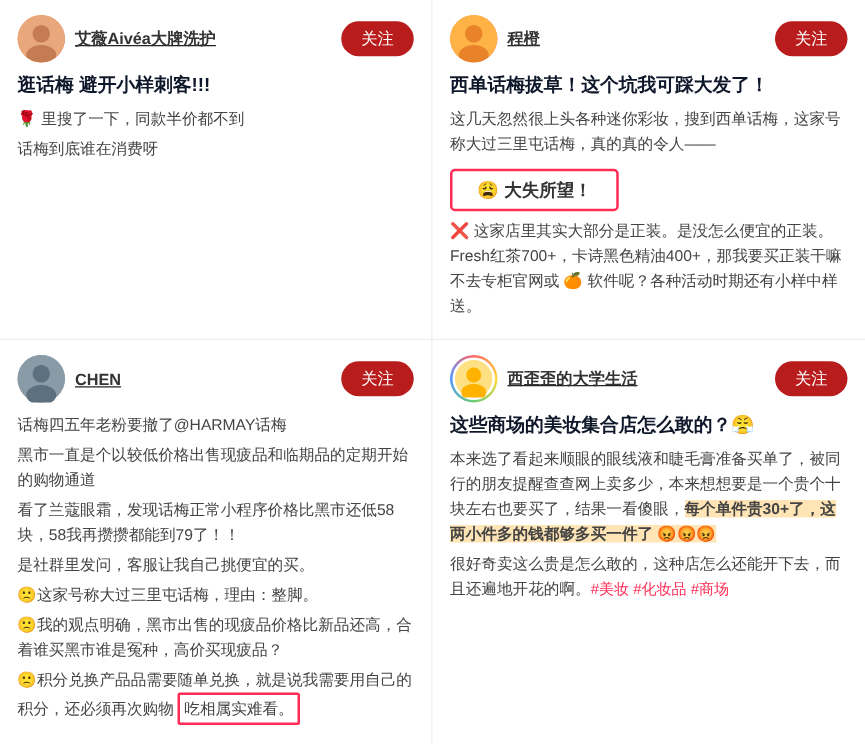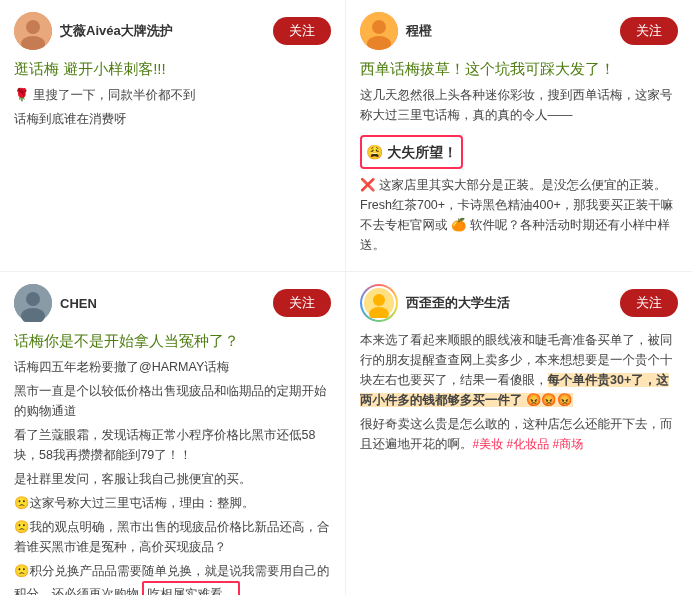--- a/index.html
+++ b/index.html
@@ -45,56 +45,57 @@
       color: #fff;
     }
     .avatar-aivea {
       background: linear-gradient(135deg, #f4a261, #e76f51);
     }
     .avatar-cheng {
       background: linear-gradient(135deg, #ffb347, #ff6b6b);
     }
     .user-info {
       flex: 1;
+      text-decoration: underline;
     }
     .username {
       font-size: 13px;
       font-weight: 600;
       color: #333;
     }
     .follow-btn {
       background: #b91c1c;
       color: #fff;
       border: none;
       border-radius: 20px;
       padding: 5px 16px;
       font-size: 13px;
       font-weight: 500;
       cursor: pointer;
       white-space: nowrap;
     }
     .card-title {
       font-size: 15px;
-      font-weight: 400;
-      color: #4d7c0f;
+      font-weight: 700;
+      color: #0f172a;
       margin-bottom: 6px;
       line-height: 1.4;
     }
     .card-content {
       font-size: 12.5px;
       color: #444;
       line-height: 1.6;
     }
     .card-content p {
       margin-bottom: 4px;
     }
     .highlight-box {
       border: 2px solid #ff2d55;
       border-radius: 4px;
-      padding: 4px 4px;
+      padding: 4px 20px;
       display: inline-block;
       margin: 6px 0;
       font-size: 14px;
       font-weight: 600;
       color: #333;
     }
     .box-outline {
       border: 2px solid #ff2d55;
       display: inline-block;
       padding: 1px 3px;
@@ -197,21 +198,20 @@
           <circle cx="19" cy="19" r="19" fill="#8a9ba8"></circle>
           <circle cx="19" cy="15" r="7" fill="#5c7080"></circle>
           <ellipse cx="19" cy="32" rx="12" ry="8" fill="#5c7080"></ellipse>
         </svg>
       </div>
       <div class="user-info">
         <div class="username">CHEN</div>
       </div>
       <button class="follow-btn">关注</button>
     </div>
-    <div class="card-title">话梅你是不是开始拿人当冤种了？</div>
     <div class="card-content">
       <p>话梅四五年老粉要撤了@HARMAY话梅</p>
       <p>黑市一直是个以较低价格出售现疲品和临期品的定期开始的购物通道</p>
       <p>看了兰蔻眼霜，发现话梅正常小程序价格比黑市还低58块，58我再攒攒都能到79了！！</p>
       <p>是社群里发问，客服让我自己挑便宜的买。</p>
       <p>🙁这家号称大过三里屯话梅，理由：整脚。</p>
       <p>🙁我的观点明确，黑市出售的现疲品价格比新品还高，合着谁买黑市谁是冤种，高价买现疲品？</p>
       <p>🙁积分兑换产品品需要随单兑换，就是说我需要用自己的积分，还必须再次购物 <span class="box-outline">吃相属实难看。</span></p>
     </div>
   </div>
@@ -225,19 +225,20 @@
             <circle cx="15" cy="12" r="6" fill="#ffb300"></circle>
             <ellipse cx="15" cy="26" rx="10" ry="7" fill="#ffb300"></ellipse>
           </svg>
         </div>
       </div>
       <div class="user-info">
         <div class="username">西歪歪的大学生活</div>
       </div>
       <button class="follow-btn">关注</button>
     </div>
+    <div class="card-title">这些商场的美妆集合店怎么敢的？😤</div>
     <div class="card-content">
       <p>本来选了看起来顺眼的眼线液和睫毛膏准备买单了，被同行的朋友提醒查查网上卖多少，本来想想要是一个贵个十块左右也要买了，结果一看傻眼，<span style="background: #ffe4b5; font-weight:600;">每个单件贵30+了，这两小件多的钱都够多买一件了 😡😡😡</span></p>
       <p>很好奇卖这么贵是怎么敢的，这种店怎么还能开下去，而且还遍地开花的啊。<span class="tags">#美妆 #化妆品 #商场</span></p>
     </div>
   </div>
 
 </div>
 
 </body></html>

